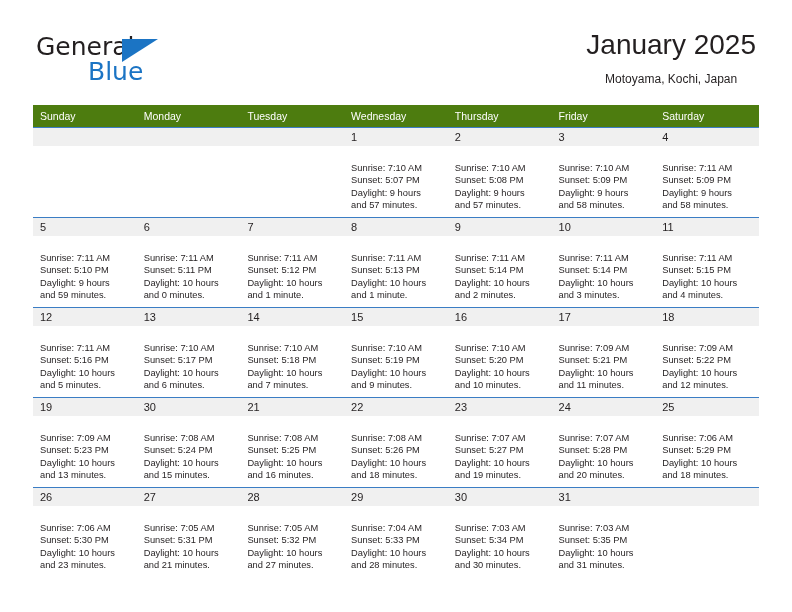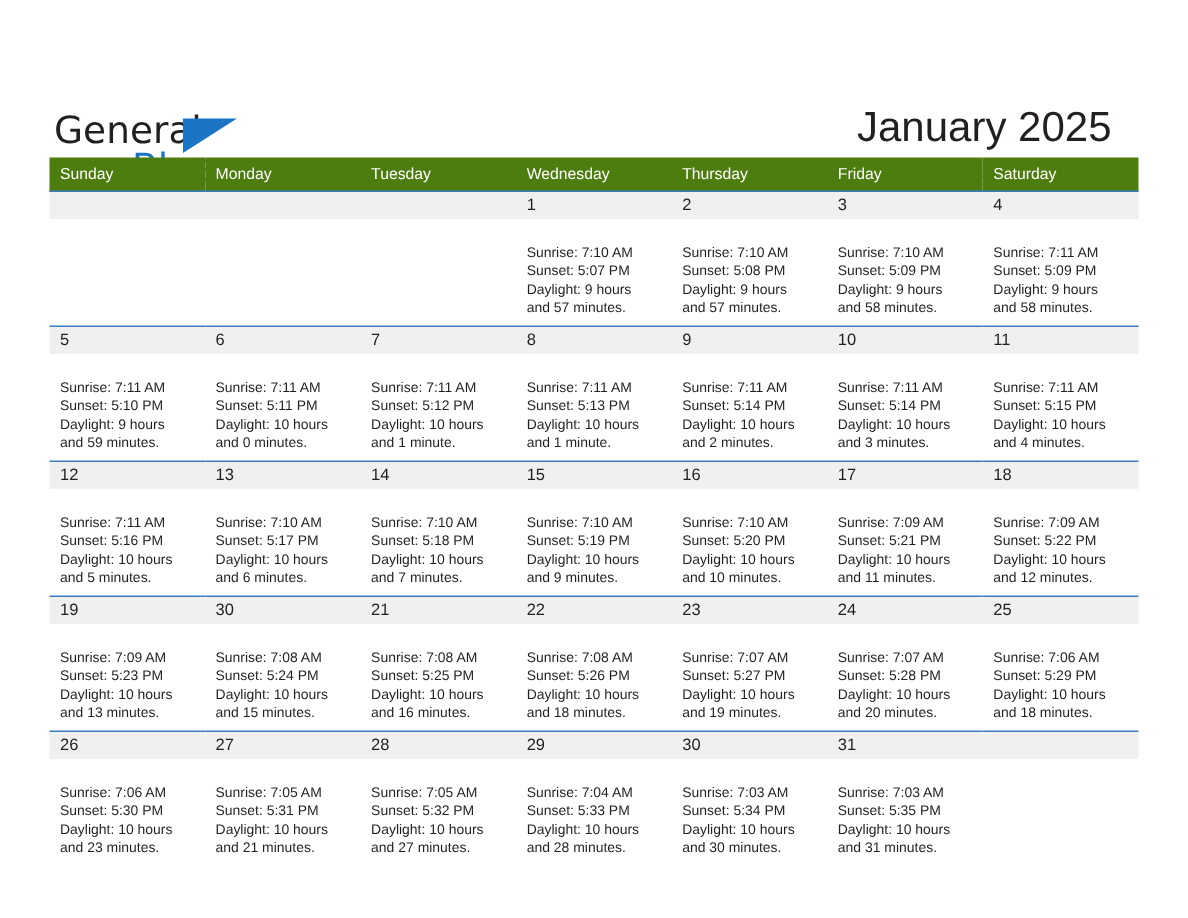--- a/index.html
+++ b/index.html
@@ -22,21 +22,20 @@
     box-sizing: border-box;
   }
 
   
   .header {
     position: absolute;
     left: 0;
     top: 0;
     width: 792px;
     height: 100px;
-    margin-top: 40px;
   }
   .logo {
     position: absolute;
     left: 36px;
     top: 34px;
     width: 180px;
     height: 56px;
   }
   .logo-general {
     position: absolute;
@@ -64,23 +63,23 @@
     top: 25px;
     font-size: 25px;
     color: #1b74c4;
     font-family: "DejaVu Sans", sans-serif;
     font-weight: 400;
     line-height: 26px;
   }
 
   .title-block {
     position: absolute;
-    right: 51px;
+    right: 36px;
     top: 28px;
-    text-align: right;
+    text-align: center;
   }
   .cal-title {
     font-size: 28px;
     font-weight: 400;
     color: #231f20;
     line-height: 34px;
     white-space: nowrap;
   }
   .cal-subtitle {
     margin-top: 8px;

